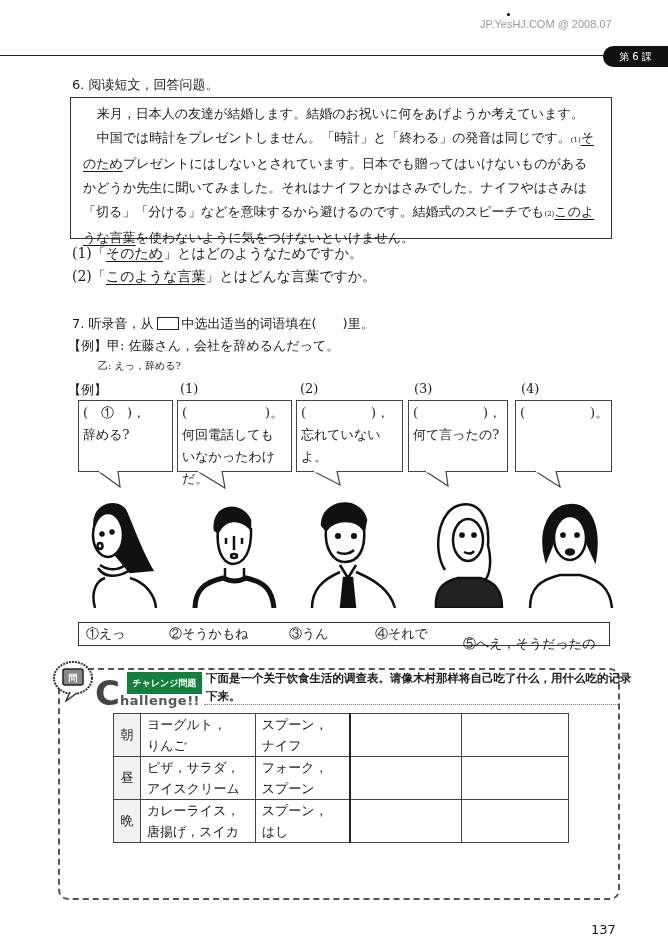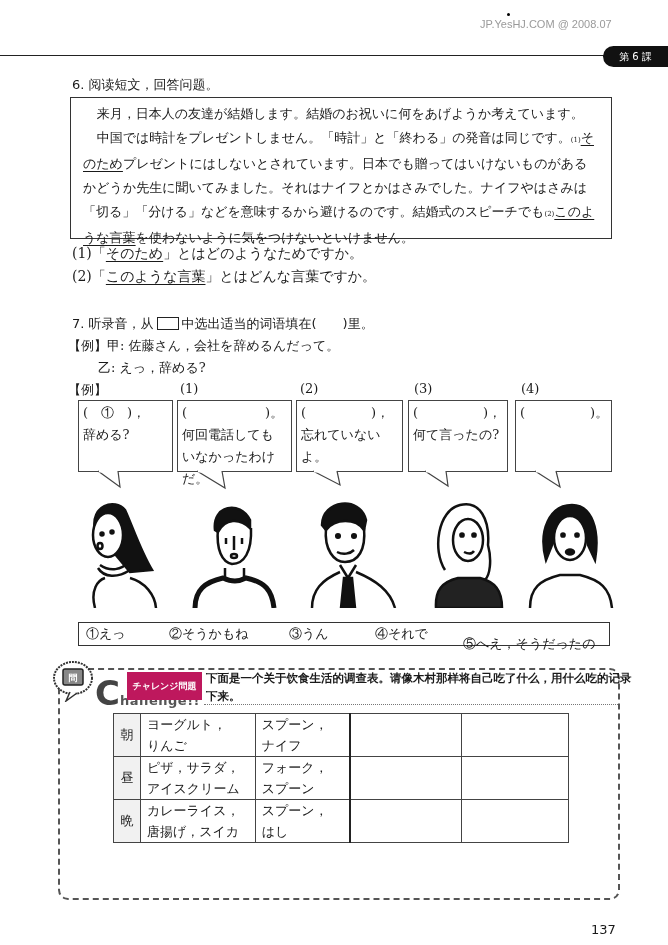--- a/index.html
+++ b/index.html
@@ -18,21 +18,21 @@
   .q-line { font-size: 14px; }
   .inline-box { display: inline-block; width: 22px; height: 13px; border: 1.3px solid #222; vertical-align: -2px; margin: 0 3px; }
   .bubble-label { font-size: 13px; }
   .bubble { position: absolute; border: 1.2px solid #444; background: #fff; font-size: 13px; line-height: 22px; padding: 1px 4px; }
   .choice-box { left: 78px; top: 622px; width: 532px; height: 24px; border: 1.3px solid #333; display: flex; align-items: center; font-size: 13px; padding-left: 7px; }
   .choice { position: absolute; }
   .challenge-frame { left: 58px; top: 668px; width: 562px; height: 232px; border: 2px dashed #555; border-radius: 10px; }
   .ch-icon { left: 52px; top: 660px; width: 42px; height: 42px; }
   .ch-C { left: 95px; top: 678px; font-size: 34px; font-weight: bold; color: #444; font-family: "DejaVu Sans", sans-serif; line-height: 30px; }
   .ch-rest { left: 120px; top: 693px; font-size: 13px; font-weight: bold; color: #555; font-family: "DejaVu Sans", sans-serif; letter-spacing: 0.5px; }
-  .ch-badge { left: 127px; top: 672px; height: 28px; width: 75px; background: #be185d; color: #fff; font-size: 9px; font-weight: bold; display: flex; align-items: center; justify-content: center; font-family: "DejaVu Sans", sans-serif; }
+  .ch-badge { left: 127px; top: 672px; height: 22px; width: 75px; background: #15803d; color: #fff; font-size: 9px; font-weight: bold; display: flex; align-items: center; justify-content: center; font-family: "DejaVu Sans", sans-serif; }
   .ch-text { left: 206px; top: 669px; font-size: 11.5px; font-weight: bold; font-family: "DejaVu Sans", sans-serif; line-height: 18px; }
   .ch-dotline { left: 204px; top: 704px; width: 414px; height: 1px; border-top: 1px dotted #777; }
   table.survey { position: absolute; left: 113px; top: 713px; width: 456px; border-collapse: collapse; font-size: 13px; }
   table.survey td { border: 1px solid #444; padding: 0 6px; height: 20px; }
   table.survey .thick-r { border-right: 2px solid #222; }
   table.survey .hdr { text-align: center; background: #f1f1f1; }
   table.survey .meal { width: 27px; text-align: center; background: #f1f1f1; padding: 0; }
   table.survey .cell2 { line-height: 21px; height: 42px; vertical-align: top; padding-top: 0; }
   table.survey { border: 1.8px solid #222; }
   .pageno { left: 591px; top: 922px; font-size: 13px; font-family: "DejaVu Sans", sans-serif; }
@@ -58,21 +58,21 @@
 <div class="abs q-line" style="left:72px; top:268px;">
   <span>(2)</span><span>「</span><span class="ul">このような言葉</span><span>」とはどんな言葉ですか。</span>
 </div>
 
 <div class="abs sec-title" style="left:72px; top:315px;">
   <span>7. 听录音，从</span><span class="inline-box"></span><span>中选出适当的词语填在(　　)里。</span>
 </div>
 <div class="abs" style="left:68px; top:337px; font-size:13px;">
   <span>【例】</span><span>甲: 佐藤さん，会社を辞めるんだって。</span>
 </div>
-<div class="abs" style="left:98px; top:359px; font-size:13px;">乙: えっ，辞める?</div>
+<div class="abs" style="left:98px; top:359px; font-size:10px;">乙: えっ，辞める?</div>
 
 <div class="abs bubble-label" style="left:68px; top:381px;">【例】</div>
 <div class="abs bubble-label" style="left:180px; top:381px;">(1)</div>
 <div class="abs bubble-label" style="left:300px; top:381px;">(2)</div>
 <div class="abs bubble-label" style="left:414px; top:381px;">(3)</div>
 <div class="abs bubble-label" style="left:521px; top:381px;">(4)</div>
 
 <div class="bubble" style="left:78px; top:400px; width:95px; height:72px;">
   <div>(　①　)，</div>
   <div>辞める?</div>

